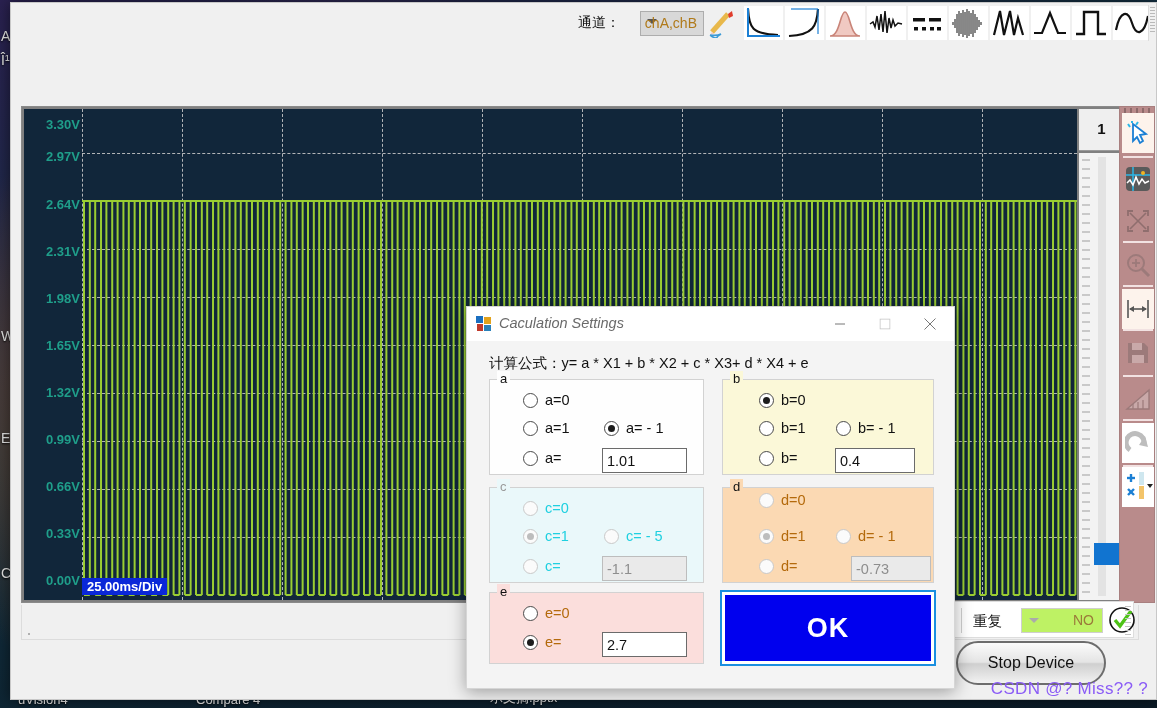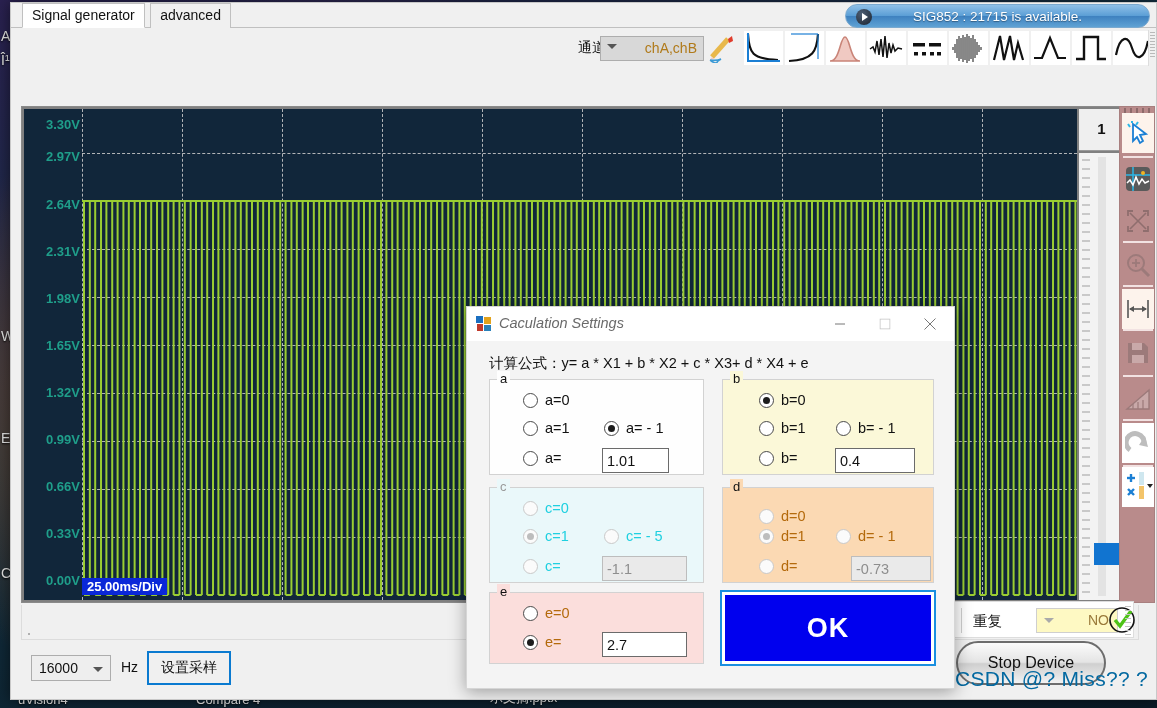--- a/index.html
+++ b/index.html
@@ -94,21 +94,21 @@
     position:absolute; left:0; right:0; top:4px; text-align:center;
     color:#fff; font-size:13.5px; text-shadow:0 1px 1px rgba(0,0,0,.35);
   }
 
   
   #toolbar{
     position:relative; height:40px; background:#f0f0f0;
   }
   #chan-label{position:absolute; right:536px; top:11px; font-size:14px; color:#111;}
   #chan-combo{
-    position:absolute; right:452px; top:8px; width:104px; height:25px;
+    position:absolute; right:452px; top:8px; width:64px; height:25px;
     background:#d8d8d8; border:1px solid #adadad;
   }
   #chan-combo .cv{position:absolute; right:6px; top:3px; font-size:14px; color:#b07a1a;}
   #chan-combo .cc{position:absolute; left:6px; top:7px; width:0;height:0;
     border-left:5px solid transparent;border-right:5px solid transparent;border-top:5px solid #555;}
   #pencil{position:absolute; right:420px; top:5px; width:30px;height:30px;}
   .tbtn{
     position:absolute; top:2px; width:41px; height:36px;
     background:#fff; border:1px solid #f0f0f0;
   }
@@ -211,39 +211,39 @@
     display:flex; align-items:center; justify-content:center;
   }
   
   #repeat-row{
     position:absolute; right:22px; top:598px; width:200px; height:37px;
     background:#fff; border:1px solid #ddd;
   }
   #ok-frag{position:absolute; left:6px; top:9px; font-size:15px; color:#1c5fb0;}
   #rep-sep{position:absolute; left:26px; top:6px; width:1px; height:25px; background:#d0d0d0;}
   #rep-label{position:absolute; left:38px; top:10px; font-size:14.5px; color:#111;}
-  #rep-combo{position:absolute; left:101px; top:6px; width:82px; height:25px;
-     background:#fef9c3; border:1px solid #cfcfcf;}
+  #rep-combo{position:absolute; left:86px; top:6px; width:82px; height:25px;
+     background:#bef264; border:1px solid #cfcfcf;}
   #rep-combo .rv{position:absolute; right:8px; top:3px; font-size:14px; color:#9a7a3a;}
   #rep-combo .rc{position:absolute; left:7px; top:9px; width:0;height:0;
     border-left:5px solid transparent;border-right:5px solid transparent;border-top:5px solid #aaa;}
   #rep-ok-icon{position:absolute; left:172px; top:3px; width:30px;height:30px;}
   #rep-rail{position:absolute; right:2px; top:4px; width:6px; height:29px;
     background:repeating-linear-gradient(180deg,#c3c3c3 0 1px,transparent 1px 4px);}
 
   #stop-device{
     position:absolute; right:50px; bottom:14px; width:150px; height:44px;
     border-radius:22px;
     background:linear-gradient(180deg,#fbfbfb 0%, #e4e4e4 48%, #cfcfcf 52%, #f2f2f2 100%);
     border:2px solid #6d6d6d;
     display:flex; align-items:center; justify-content:center;
     font-size:16px; color:#111;
   }
   #watermark{
-    position:absolute; right:8px; bottom:8px; font-size:21px; color:#0369a1;
+    position:absolute; right:8px; bottom:0; font-size:17px; color:#8b5cf6;
     letter-spacing:.3px;
   }
 
   
   #dialog{
     position:absolute; left:455px; top:303px; width:489px; height:383px;
     background:#f4f4f4; border:1px solid #d6d6d6;
     box-shadow:0 3px 16px rgba(0,0,0,.35);
     font-family:"Liberation Sans", sans-serif;
   }
@@ -313,28 +313,20 @@
 
 <div id="taskbar">
   <div class="tb-item" style="left:18px">uVision4</div>
   <div class="tb-item" style="left:196px">Compare 4</div>
   <div class="tb-item" style="left:490px">示文搞.pptx</div>
 </div>
 
 <div id="app-window">
 
 
-  <div id="tabstrip">
-    <div class="tab active">Signal generator</div>
-    <div class="tab">advanced</div>
-    <div id="status-pill">
-      <div class="play"></div>
-      <div id="status-text">SIG852 : 21715 is available.</div>
-    </div>
-  </div>
 
   <div id="toolbar">
     <div id="chan-label">通道：</div>
     <div id="chan-combo">
       <span class="cc"></span>
       <span class="cv">chA,chB</span>
     </div>
     <div id="pencil">
       <svg width="30" height="30" viewBox="0 0 30 30">
         <line x1="6" y1="24" x2="22" y2="6" stroke="#e8b84b" stroke-width="5"></line>
@@ -559,28 +551,20 @@
         <line x1="11" y1="19" x2="5" y2="25" stroke="#1b7fd4" stroke-width="2.4"></line>
         <polygon points="24,14 30,14 27,18" fill="#222"></polygon>
       </svg>
     </div>
   </div>
 
   <div id="bottom-panel">
     <div class="mini-grip"></div>
   </div>
 
-  <div id="sample-row">
-    <div id="rate-combo">
-      <span class="rv">16000</span>
-      <span class="rc"></span>
-    </div>
-    <div id="hz-label">Hz</div>
-    <div id="set-sample-btn">设置采样</div>
-  </div>
 
   <div id="repeat-row">
     <div id="ok-frag">K</div>
     <div id="rep-sep"></div>
     <div id="rep-label">重复</div>
     <div id="rep-combo">
       <span class="rc"></span>
       <span class="rv">NO</span>
     </div>
     <div id="rep-ok-icon">
@@ -637,21 +621,21 @@
         <span class="txt-a">a=1</span>
       </div>
       <div class="rad" style="left:114px; top:40px">
         <span class="dot sel"></span>
         <span class="txt-a">a= - 1</span>
       </div>
       <div class="rad" style="left:33px; top:70px">
         <span class="dot"></span>
         <span class="txt-a">a=</span>
       </div>
-      <div class="tinput" style="left:112px; top:68px; width:67px">1.01</div>
+      <div class="tinput" style="left:112px; top:68px; width:85px">1.01</div>
     </div>
 
     <div class="grp b">
       <span class="glabel">b</span>
       <div class="rad" style="left:36px; top:12px">
         <span class="dot sel"></span>
         <span class="txt-b">b=0</span>
       </div>
       <div class="rad" style="left:36px; top:40px">
         <span class="dot"></span>
@@ -684,21 +668,21 @@
       </div>
       <div class="rad" style="left:33px; top:70px">
         <span class="dot dis"></span>
         <span class="txt-c">c=</span>
       </div>
       <div class="tinput dis" style="left:112px; top:68px; width:85px">-1.1</div>
     </div>
 
     <div class="grp d">
       <span class="glabel">d</span>
-      <div class="rad" style="left:36px; top:20px">
+      <div class="rad" style="left:36px; top:4px">
         <span class="dot dis"></span>
         <span class="txt-d">d=0</span>
       </div>
       <div class="rad" style="left:36px; top:40px">
         <span class="dot dis sel"></span>
         <span class="txt-d">d=1</span>
       </div>
       <div class="rad" style="left:113px; top:40px">
         <span class="dot dis"></span>
         <span class="txt-d">d= - 1</span>

